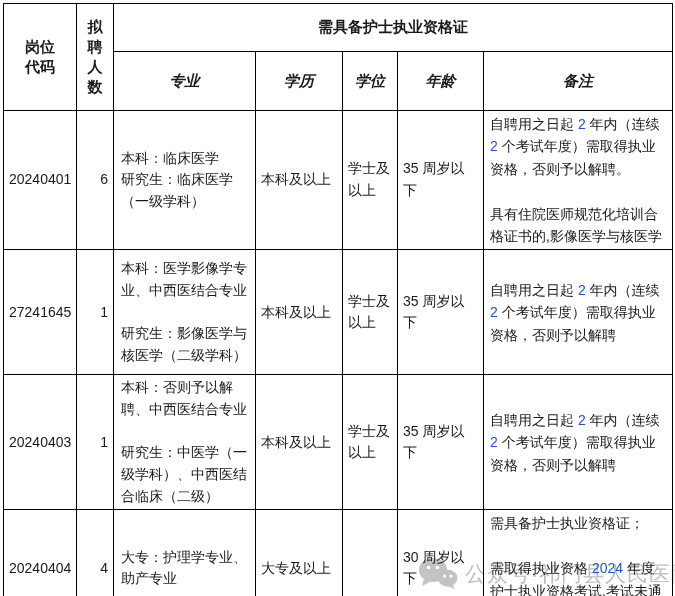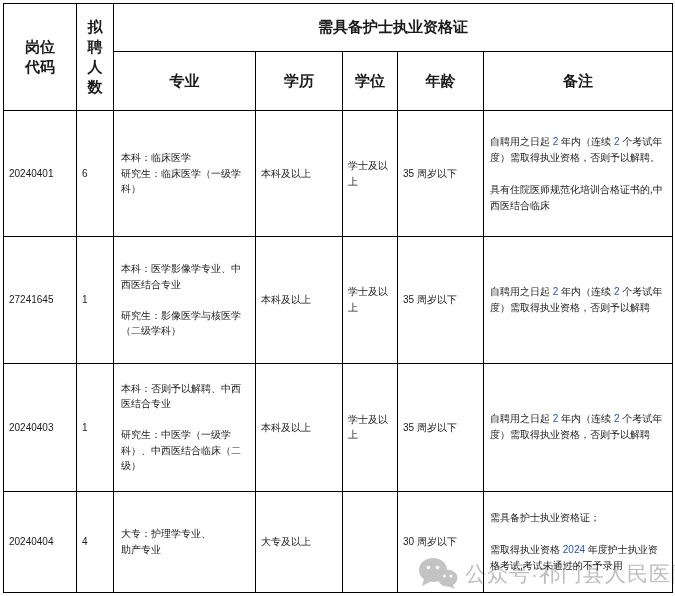--- a/index.html
+++ b/index.html
@@ -22,31 +22,31 @@
     border-collapse:collapse;table-layout:fixed;
     width:669px;height:590px;margin:3px;
     background:transparent;
   }
   th,td{
     border:1px solid #000;
     background:transparent;
     vertical-align:middle;
     white-space:pre-line;
     line-height:1.55;
-    font-size:10px;
+    font-size:14px;
     padding:2px 5px;
   }
   th{font-weight:bold;font-size:15px;text-align:center;padding:2px 3px;line-height:1.35;}
-  td.c-center{text-align:left;}
+  td.c-center{text-align:right;}
   td.c-left{text-align:left;}
   td.major-cell{padding:2px 7px;margin-left:15px;}
   td.remark-cell{padding:2px 5px 2px 6px;line-height:1.6;}
   .c-blue{color:#2253c4;}
   tr.h1{height:48px;}
-  tr.h2{height:59px;}
+  tr.h2{height:59px;font-style:italic;}
   tr.r1{height:125px;}
   tr.r2{height:125px;}
   tr.r3{height:127px;}
   tr.r4{height:100px;}
 </style>
 </head>
 <body>
 
 <div class="page">
 
@@ -100,21 +100,21 @@
     </thead>
     <tbody>
       <tr class="r1">
         <td class="c-center">20240401</td>
         <td class="c-center">6</td>
         <td class="c-left major-cell">本科：临床医学
 研究生：临床医学（一级学科）</td>
         <td class="c-left">本科及以上</td>
         <td class="c-left">学士及以上</td>
         <td class="c-left">35 周岁以下</td>
-        <td class="c-left remark-cell"><span>自聘用之日起 </span><span class="c-blue">2</span><span> 年内（连续 </span><span class="c-blue">2</span><span> 个考试年度）需取得执业资格，否则予以解聘。</span><br><br><span>具有住院医师规范化培训合格证书的,中西医结合临床</span></td>
+        <td class="c-left remark-cell"><span>自聘用之日起 </span><span class="c-blue">2</span><span> 年内（连续 </span><span class="c-blue">2</span><span> 个考试年度）需取得执业资格，否则予以解聘。</span><br><br><span>具有住院医师规范化培训合格证书的,影像医学与核医学</span></td>
       </tr>
       <tr class="r2">
         <td class="c-center">27241645</td>
         <td class="c-center">1</td>
         <td class="c-left major-cell">本科：医学影像学专业、中西医结合专业
 
 研究生：影像医学与核医学（二级学科）</td>
         <td class="c-left">本科及以上</td>
         <td class="c-left">学士及以上</td>
         <td class="c-left">35 周岁以下</td>

